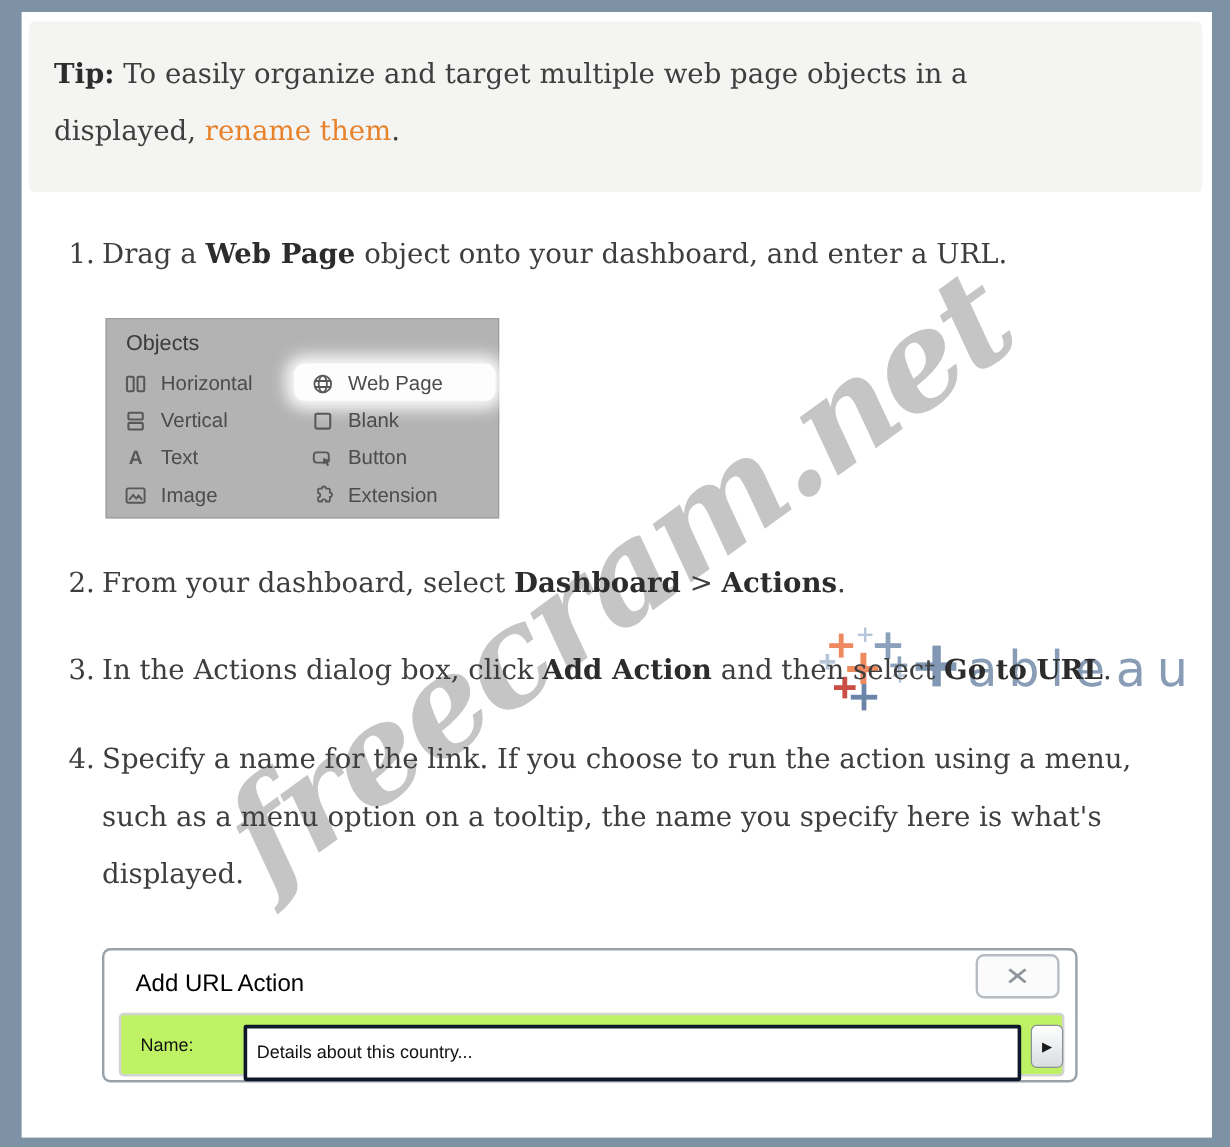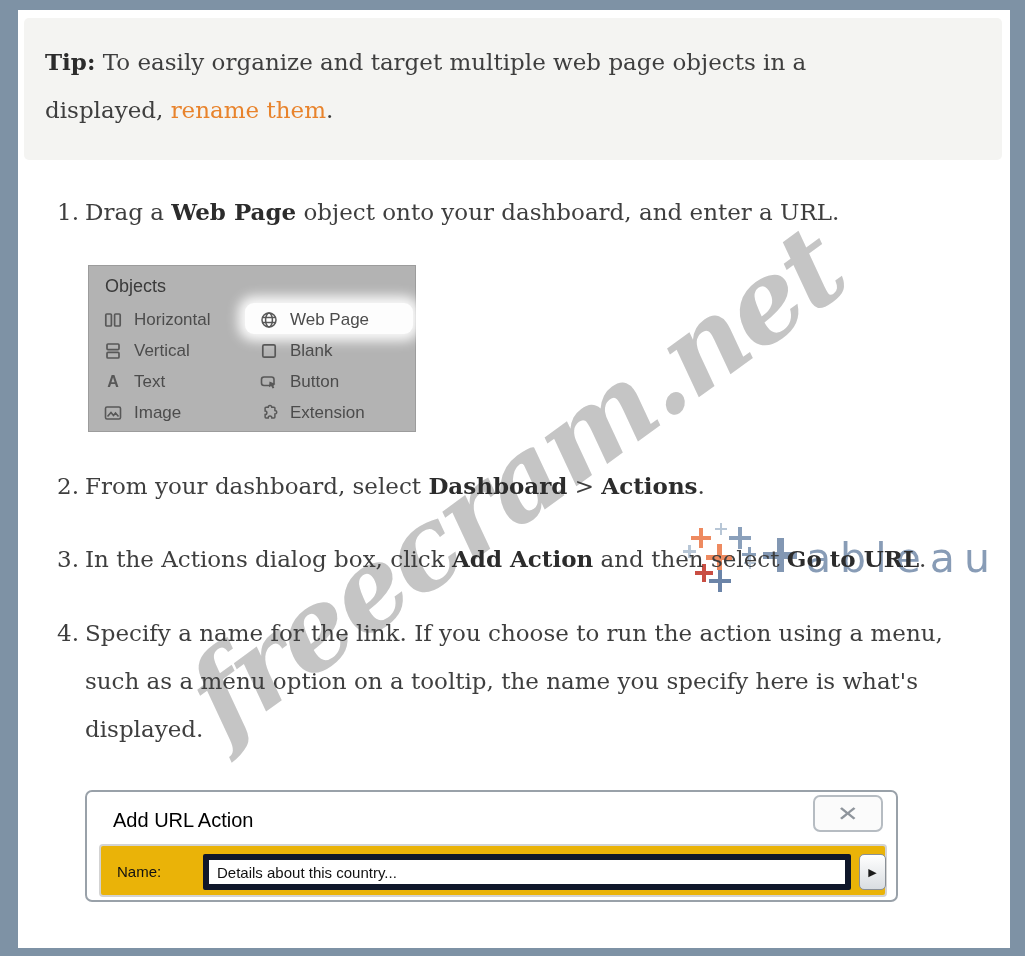--- a/index.html
+++ b/index.html
@@ -56,24 +56,24 @@
   
   .dialog { position:absolute; left:67px; top:780px; width:813px; height:112px;
     background:#ffffff; border:2px solid #99a1a9; border-radius:7px; z-index:2; }
   .dialog-title { position:absolute; left:26px; top:17px; font-size:20px; color:#000; }
   .close-btn { position:absolute; right:13px; top:3px; width:70px; height:37px;
     background:#fbfbfb; border:2px solid #b6bcc2; border-radius:7px;
     display:flex; align-items:center; justify-content:center; cursor:pointer; }
   .close-x { font-family:"DejaVu Sans",sans-serif; font-size:21px; font-weight:bold;
     color:#8f959c; transform:scaleX(1.25); }
   .groupbox { position:absolute; left:12px; top:52px; width:788px; height:53px;
-    border:2px solid #d3d3d3; border-radius:4px; background:#eab308; }
+    border:2px solid #d3d3d3; border-radius:4px; background:#bef264; }
   .name-label { position:absolute; left:16px; top:17px; font-size:15px; color:#111; }
-  .name-input { position:absolute; left:102px; top:8px; width:648px; height:34px;
-    border:6px solid #0f172a; border-radius:2px; background:#fff;
+  .name-input { position:absolute; left:102px; top:8px; width:648px; height:47px;
+    border:3px solid #0f172a; border-radius:2px; background:#fff;
     font:15px "Liberation Sans",sans-serif; color:#111; padding:12px 8px; }
   .expand-btn { position:absolute; left:758px; top:8px; width:27px; height:36px;
     border:1px solid #8a9097; border-radius:5px;
     background:linear-gradient(#ffffff,#d9dde1);
     display:flex; align-items:center; justify-content:center;
     font-size:11px; color:#1a1a1a; cursor:pointer; }
 </style>
 </head>
 <body style="background: rgb(126, 146, 165);">
 

